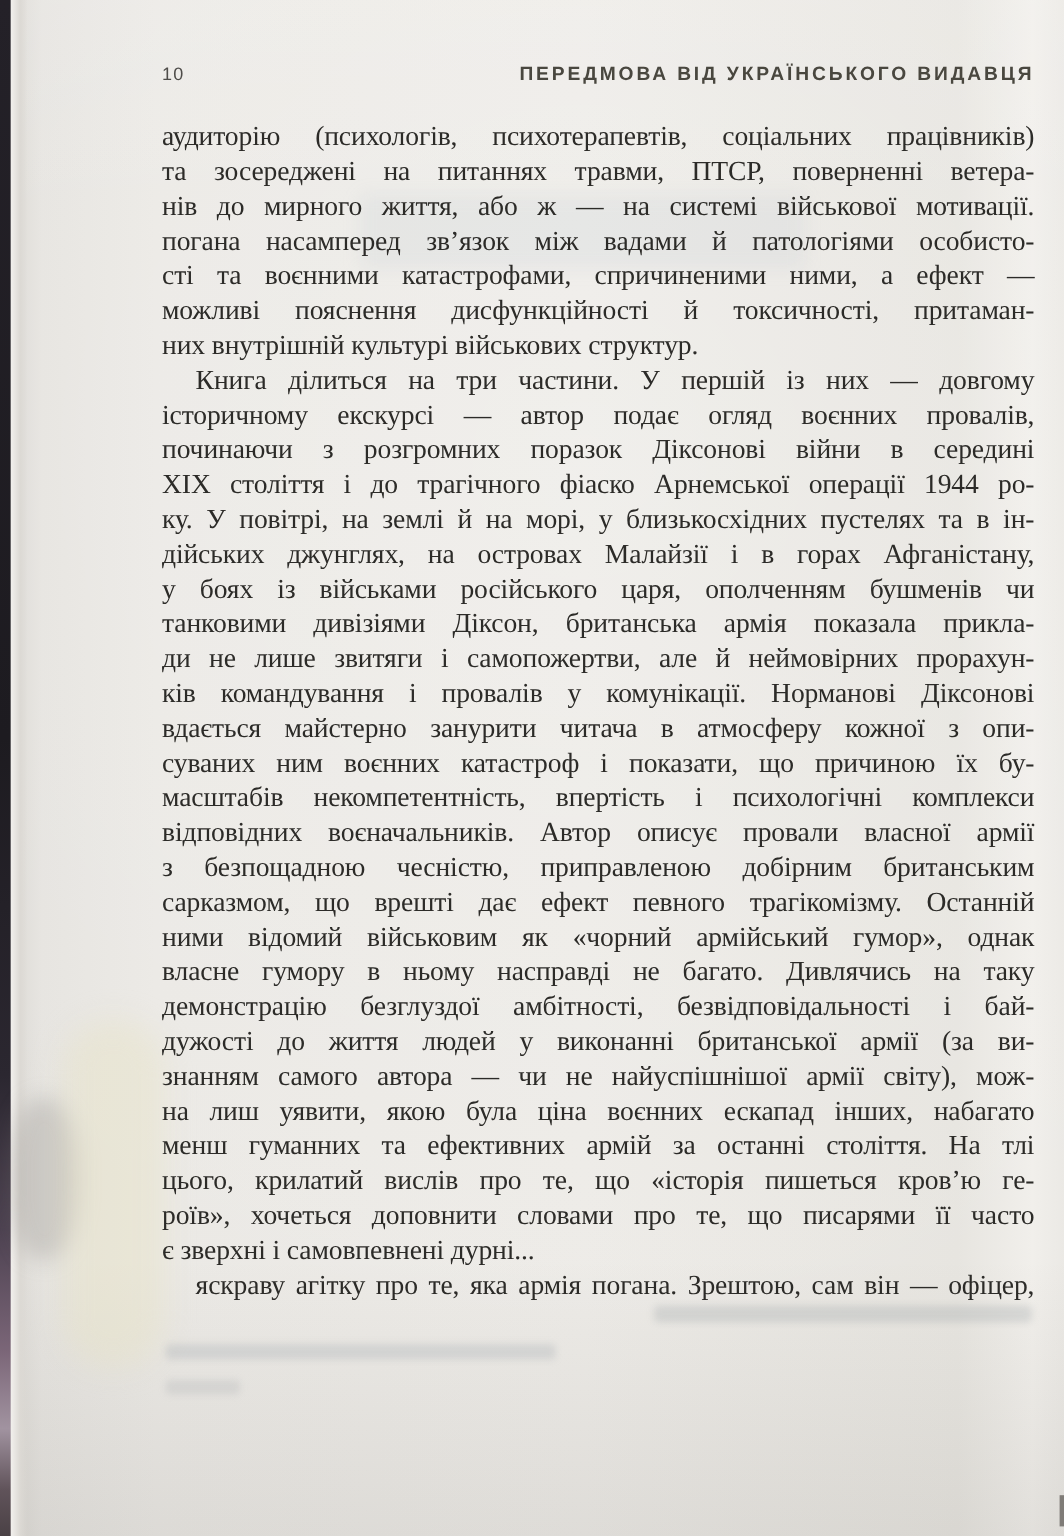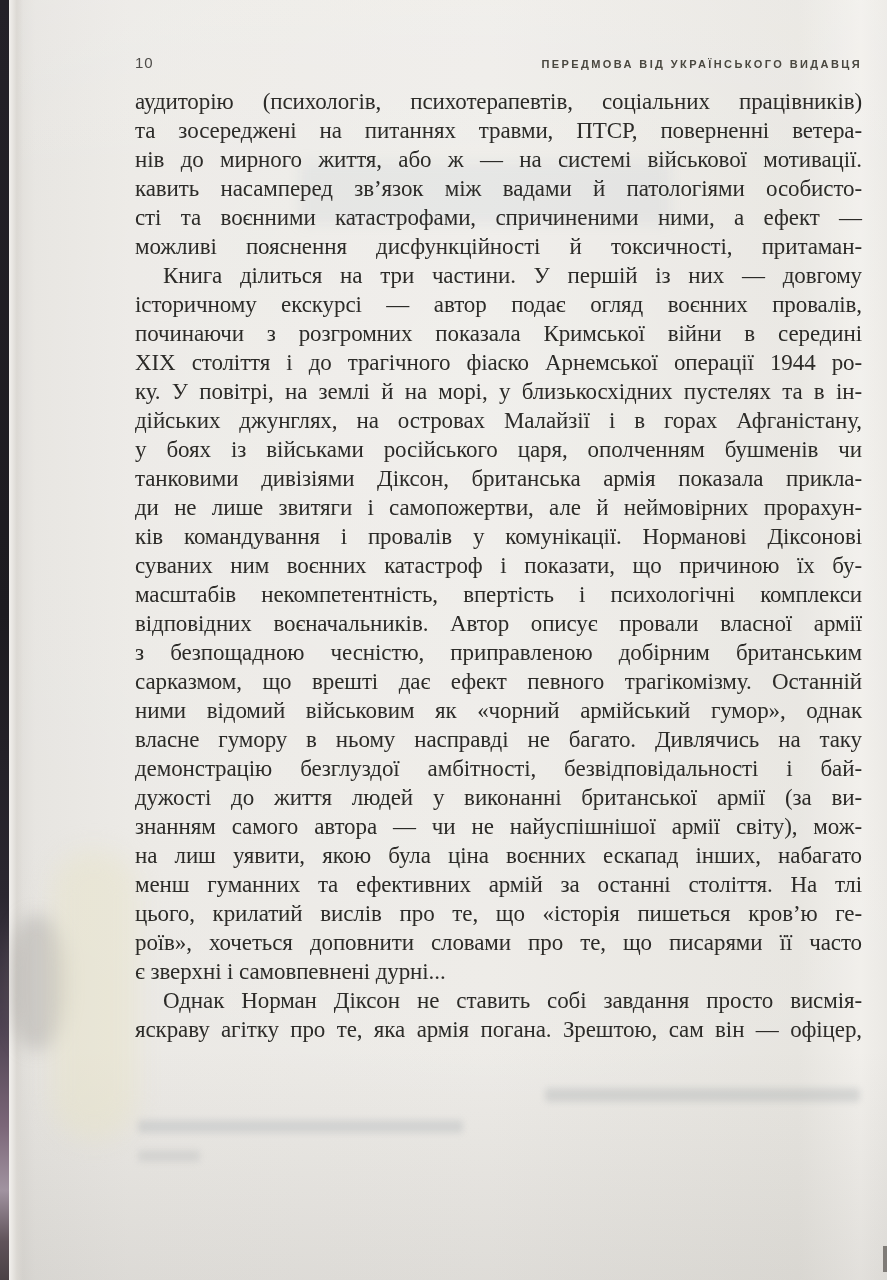--- a/index.html
+++ b/index.html
@@ -47,24 +47,24 @@
   .header-row {
     position:absolute; left:135px; top:54px; width:727px;
     display:flex; justify-content:space-between; align-items:baseline;
   }
   .page-num {
     font-family:"Liberation Sans", sans-serif;
     font-size:15px; color:#4e4c49; letter-spacing:1px;
   }
   .running-title {
     font-family:"Liberation Sans", sans-serif;
-    font-size:11px; font-weight:600; letter-spacing:2.4px; color:#49473f;
+    font-size:16px; font-weight:600; letter-spacing:2.4px; color:#49473f;
   }
 
-  .body-text { position:absolute; left:135px; top:87px; width:727px; }
+  .body-text { position:absolute; left:135px; top:99px; width:727px; }
   .para { margin:0; }
   .line {
     height:29px; line-height:29px; font-size:23px; color:#2c2b28;
     text-align:justify; text-align-last:justify;
     letter-spacing:-0.1px;
   }
   .line.short { text-align-last:left; }
   .para.indent .line:first-child { text-indent:28px; }
 </style>
 </head>
@@ -87,49 +87,50 @@
   <div class="header-row">
     <span class="page-num">10</span>
     <span class="running-title">ПЕРЕДМОВА ВІД УКРАЇНСЬКОГО ВИДАВЦЯ</span>
   </div>
 
   <div class="body-text">
       <div class="para">
         <div class="line">аудиторію (психологів, психотерапевтів, соціальних працівників)</div>
         <div class="line">та зосереджені на питаннях травми, ПТСР, поверненні ветера-</div>
         <div class="line">нів до мирного життя, або ж — на системі військової мотивації.</div>
-        <div class="line">кавить насамперед зв’язок між вадами й патологіями особисто-</div>
+        <div class="line">погана насамперед зв’язок між вадами й патологіями особисто-</div>
         <div class="line">сті та воєнними катастрофами, спричиненими ними, а ефект —</div>
         <div class="line">можливі пояснення дисфункційності й токсичності, притаман-</div>
+        <div class="line short">них внутрішній культурі військових структур.</div>
       </div>
       <div class="para indent">
         <div class="line">Книга ділиться на три частини. У першій із них — довгому</div>
         <div class="line">історичному екскурсі — автор подає огляд воєнних провалів,</div>
-        <div class="line">починаючи з розгромних показала Кримської війни в середині</div>
+        <div class="line">починаючи з розгромних поразок Діксонові війни в середині</div>
         <div class="line">XIX століття і до трагічного фіаско Арнемської операції 1944 ро-</div>
         <div class="line">ку. У повітрі, на землі й на морі, у близькосхідних пустелях та в ін-</div>
         <div class="line">дійських джунглях, на островах Малайзії і в горах Афганістану,</div>
         <div class="line">у боях із військами російського царя, ополченням бушменів чи</div>
         <div class="line">танковими дивізіями Діксон, британська армія показала прикла-</div>
         <div class="line">ди не лише звитяги і самопожертви, але й неймовірних прорахун-</div>
         <div class="line">ків командування і провалів у комунікації. Норманові Діксонові</div>
+        <div class="line">вдається майстерно занурити читача в атмосферу кожної з опи-</div>
         <div class="line">суваних ним воєнних катастроф і показати, що причиною їх бу-</div>
         <div class="line">масштабів некомпетентність, впертість і психологічні комплекси</div>
         <div class="line">відповідних воєначальників. Автор описує провали власної армії</div>
         <div class="line">з безпощадною чесністю, приправленою добірним британським</div>
         <div class="line">сарказмом, що врешті дає ефект певного трагікомізму. Останній</div>
         <div class="line">ними відомий військовим як «чорний армійський гумор», однак</div>
         <div class="line">власне гумору в ньому насправді не багато. Дивлячись на таку</div>
         <div class="line">демонстрацію безглуздої амбітності, безвідповідальності і бай-</div>
         <div class="line">дужості до життя людей у виконанні британської армії (за ви-</div>
         <div class="line">знанням самого автора — чи не найуспішнішої армії світу), мож-</div>
         <div class="line">на лиш уявити, якою була ціна воєнних ескапад інших, набагато</div>
         <div class="line">менш гуманних та ефективних армій за останні століття. На тлі</div>
         <div class="line">цього, крилатий вислів про те, що «історія пишеться кров’ю ге-</div>
         <div class="line">роїв», хочеться доповнити словами про те, що писарями її часто</div>
         <div class="line short">є зверхні і самовпевнені дурні...</div>
       </div>
       <div class="para indent">
-        <div class="line">Однак Норман Діксон не ставить собі завдання просто висмія-</div>
         <div class="line">яскраву агітку про те, яка армія погана. Зрештою, сам він — офіцер,</div>
       </div>
     </div>
 </div>
 
 </body></html>

